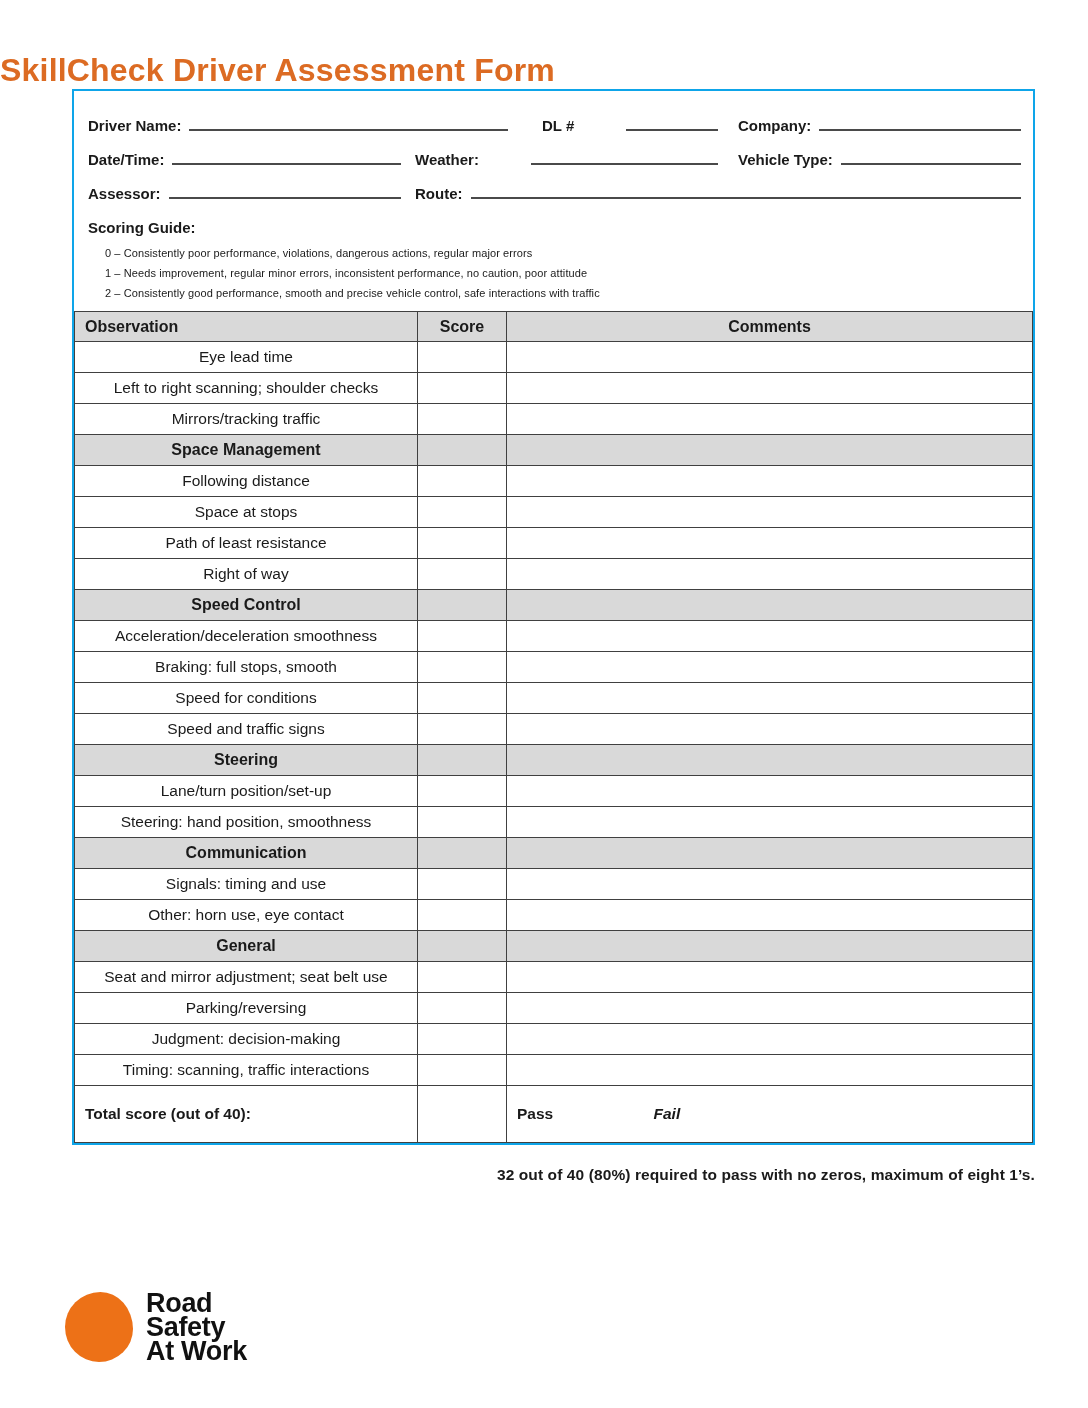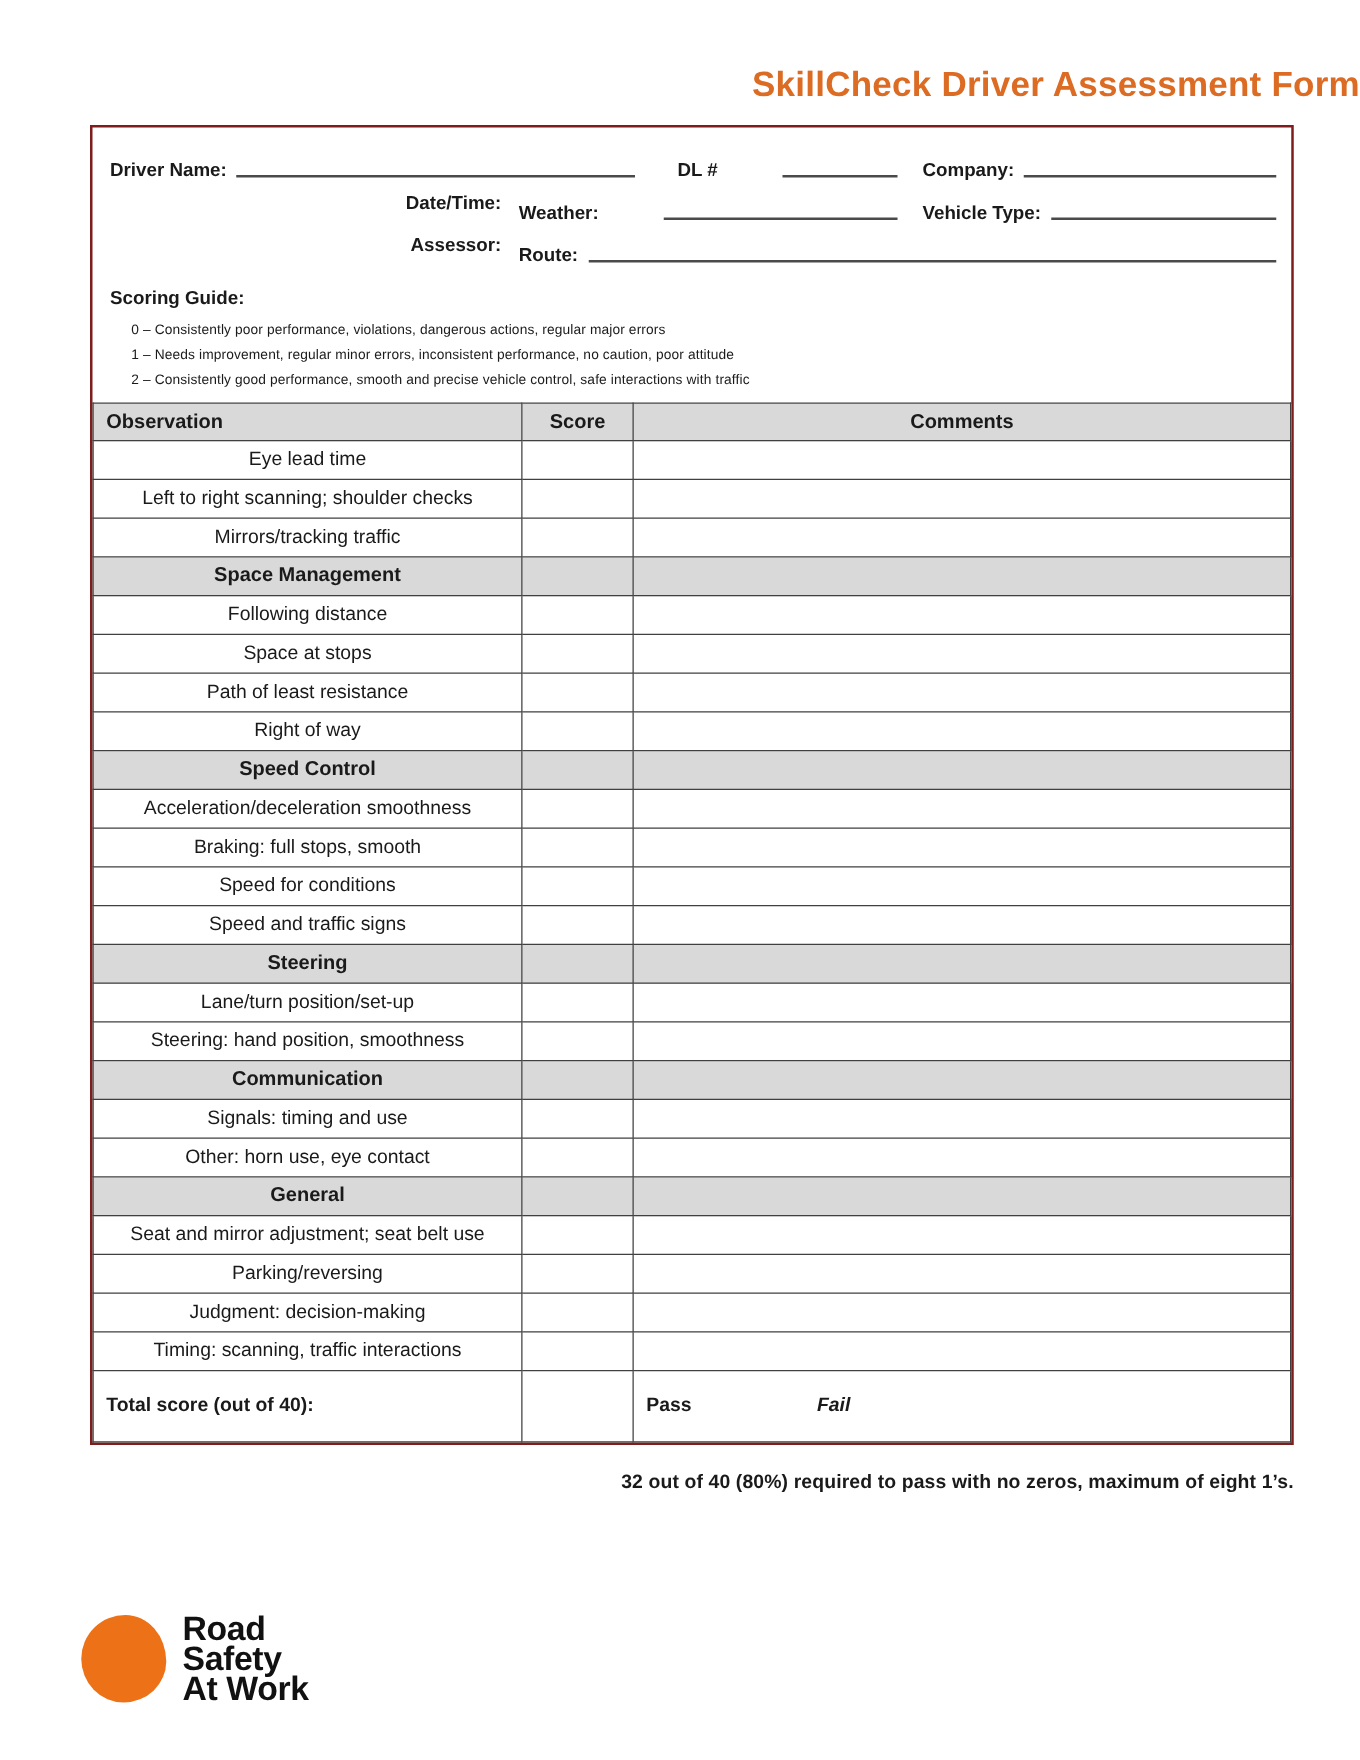--- a/index.html
+++ b/index.html
@@ -6,44 +6,43 @@
   html, body { background: #ffffff; }
   body {
     width: 1088px; height: 1408px;
     font-family: "Liberation Sans", "DejaVu Sans", sans-serif;
     color: #1a1a1a;
     position: relative;
     overflow: hidden;
   }
   .page-title {
     margin-top: 52px;
-    text-align: right;
-    font-size: 28px;
+    text-align: left;
+    font-size: 32px;
     font-weight: 700;
     color: var(--accent-orange, #DC6B23);
     letter-spacing: 0.2px;
   }
   .content { width: 963px; margin-left: 72px; }
   .form-box {
-    margin-top: 16px;
-    border: 2px solid #7f1d1d;
+    border: 2px solid #0ea5e9;
     background: #ffffff;
   }
   
   .fields { padding: 12px 12px 2px 14px; }
   .frow { display: flex; align-items: flex-end; height: 34px; }
   .fgroup { display: flex; align-items: flex-end; flex: none; }
   .fgroup.grow { flex: 1; }
   .flabel { font-size: 15px; font-weight: 700; white-space: nowrap; padding-bottom: 3px; }
   .fline { flex: 1; border-bottom: 2px solid #4a4a4a; height: 2px; margin: 0 0 6px 8px; }
   .gap30 { padding-right: 34px; }
   .gap20 { padding-right: 20px; gap: 44px; }
   .gap14 { padding-right: 14px; }
   .w454 { width: 454px; } .w196 { width: 196px; }
-  .w327 { width: 327px; flex-direction: column; } .w323 { width: 323px; }
+  .w327 { width: 327px; } .w323 { width: 323px; }
   
   .guide { padding: 12px 14px 0 14px; }
   .guide-heading { font-size: 15px; font-weight: 700; margin-bottom: 11px; }
   .guide-item { font-size: 11px; margin-left: 17px; margin-bottom: 8px; letter-spacing: 0.1px; }
   
   table.assessment {
     width: 100%;
     border-collapse: collapse;
     margin-top: 12px;
     table-layout: fixed;

